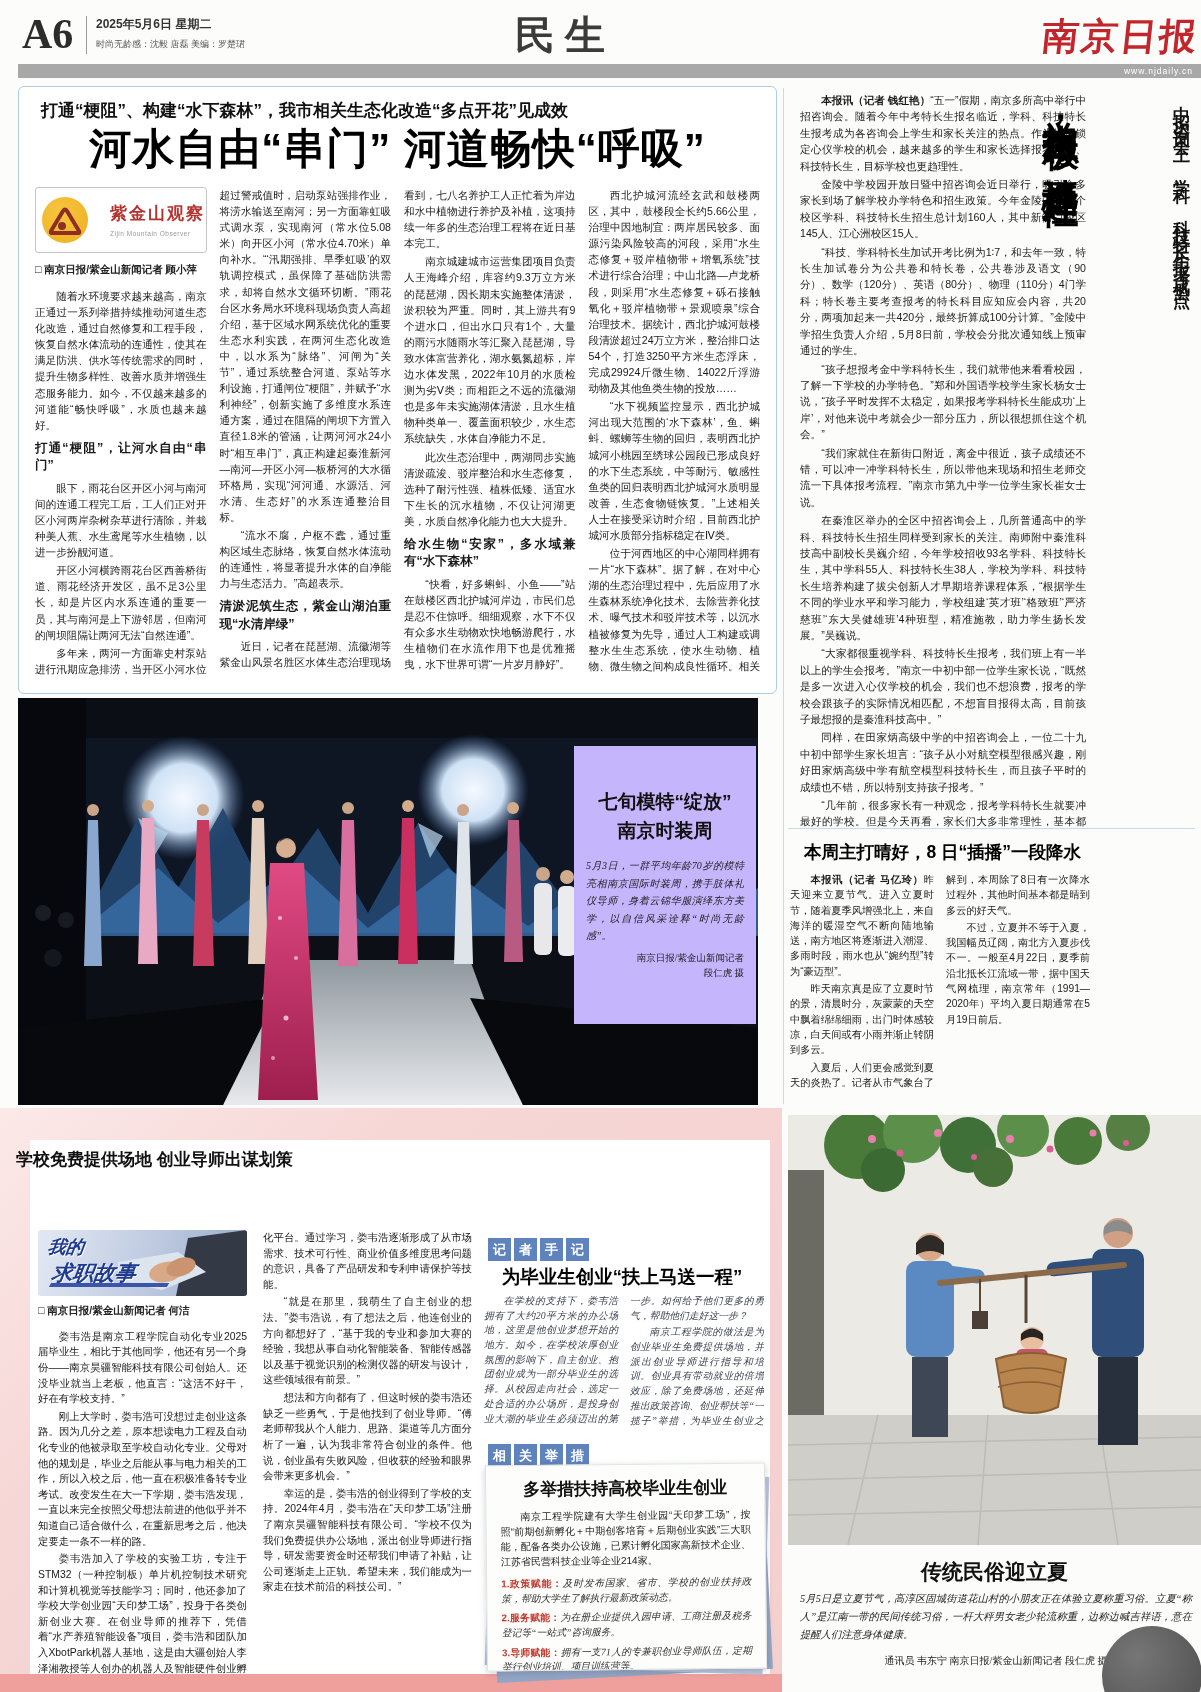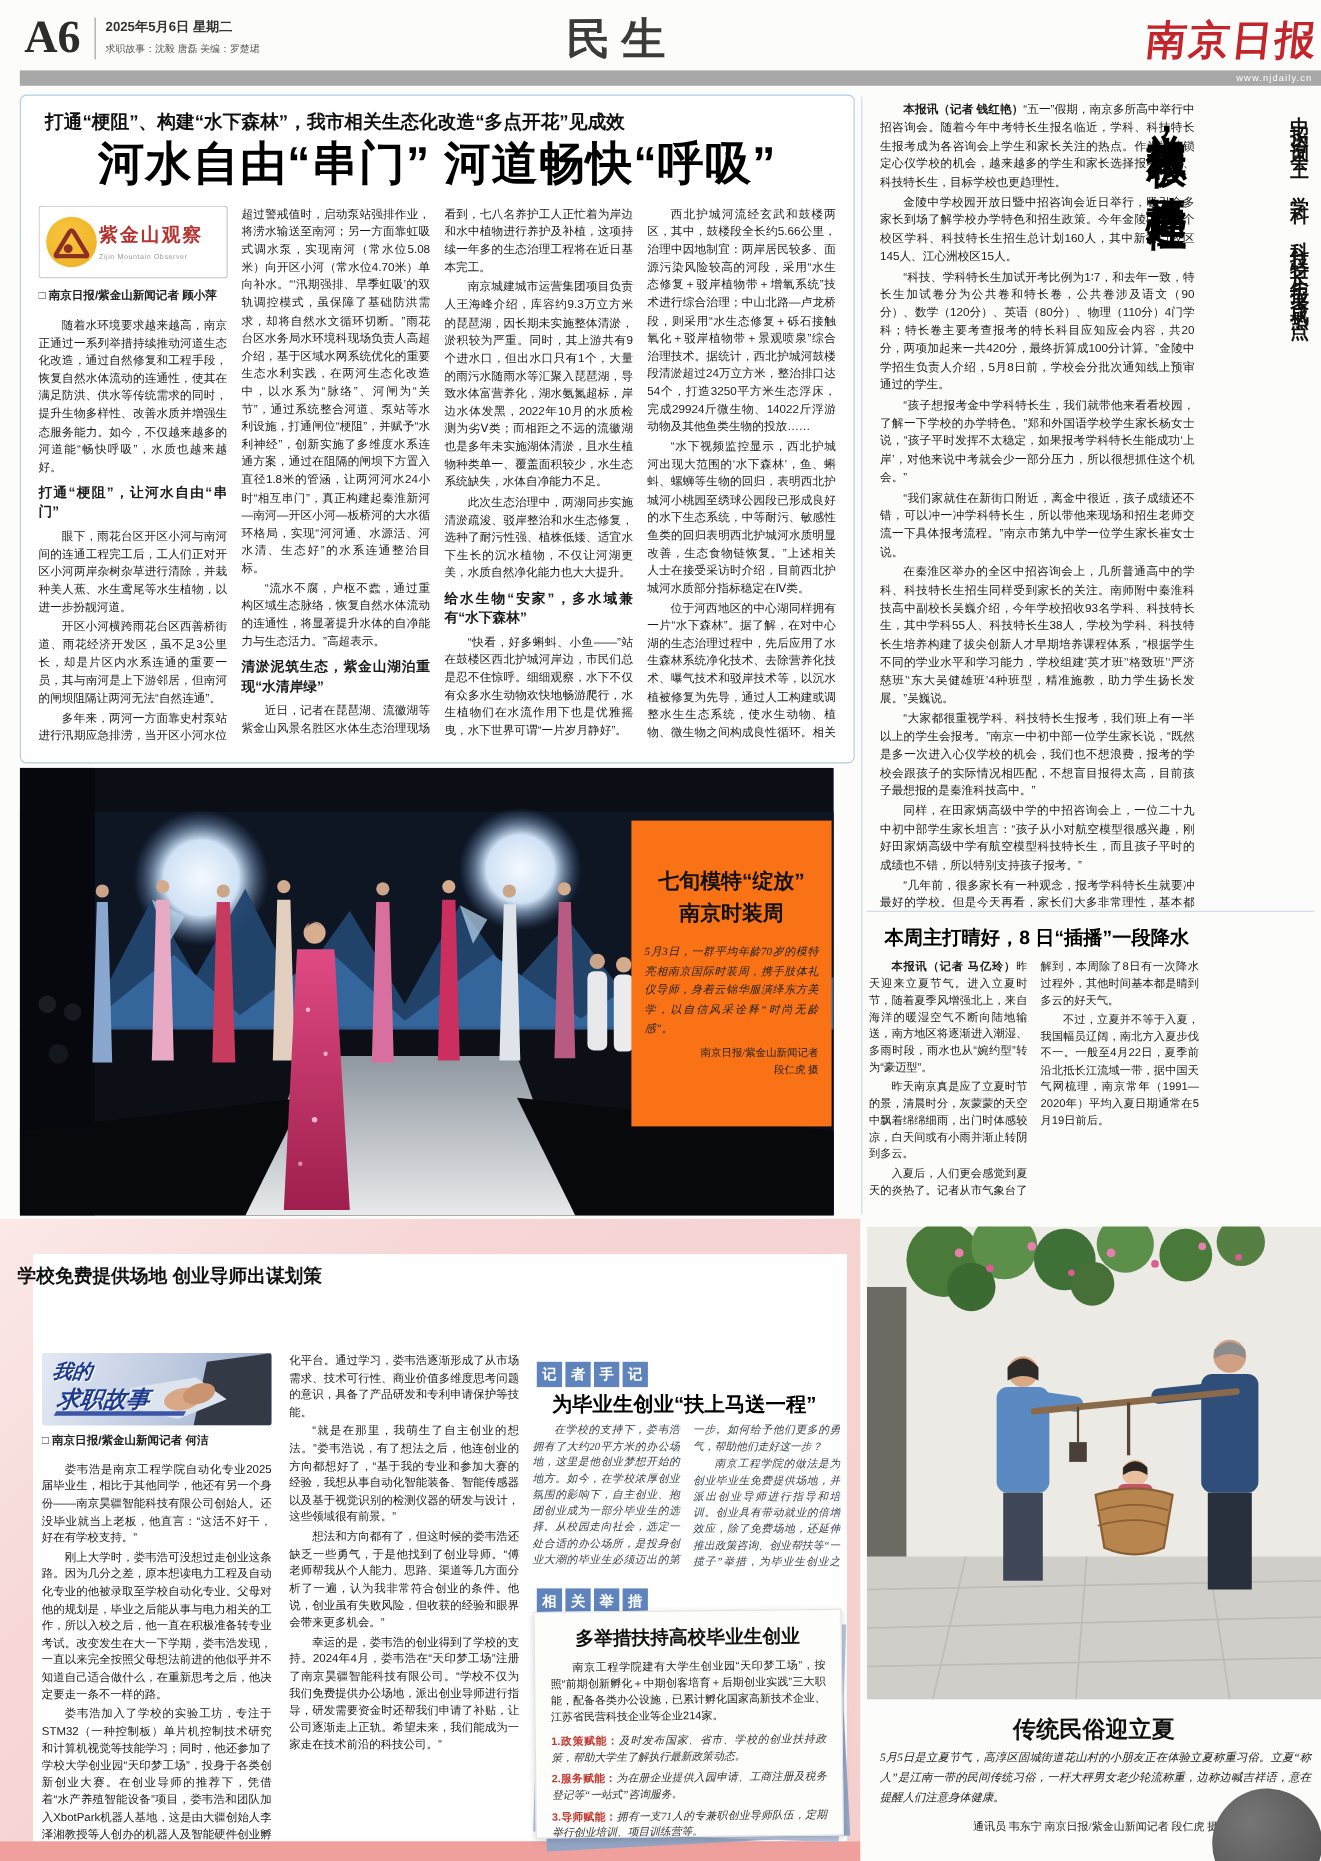--- a/index.html
+++ b/index.html
@@ -20,40 +20,40 @@
   
   .river-box{border:1px solid #aecde2;border-radius:6px;background:#fff;}
   .kicker{font-size:17px;font-weight:bold;color:#111;}
   .big-head{font-size:42px;font-weight:bold;letter-spacing:1px;color:#000;text-align:center;white-space:nowrap;}
   .river-body{column-count:4;column-gap:13px;column-fill:auto;overflow:hidden;
               font-size:10.6px;line-height:1.52;text-align:justify;}
   .para{margin:0 0 2px 0;text-indent:2em;}
   .para b{font-weight:bold;}
   .subhead{font-weight:bold;font-size:12.5px;line-height:1.4;margin:7px 0 5px 0;break-inside:avoid;}
   .logo-box{border:1.5px solid #c6c6c6;border-radius:3px;padding:9px 6px;display:flex;align-items:center;
-            gap:2px;margin-bottom:9px;break-inside:avoid;background:#fff;}
+            gap:22px;margin-bottom:9px;break-inside:avoid;background:#fff;}
   .logo-circle{width:46px;height:46px;border-radius:50%;background:radial-gradient(circle at 40% 35%,#f6c63f,#eeae1f);
                flex:0 0 auto;display:flex;align-items:center;justify-content:center;}
   .logo-title{font-size:17px;font-weight:bold;color:#b5332e;letter-spacing:2px;white-space:nowrap;}
   .logo-sub{font-size:6.5px;color:#999;letter-spacing:.5px;margin-top:2px;}
   .byline{font-size:10.5px;font-weight:bold;color:#222;margin:2px 0 10px 0;break-inside:avoid;}
   
   .edu-body{overflow:hidden;font-size:10.6px;line-height:1.55;text-align:justify;}
   .vert{writing-mode:vertical-rl;}
   .v-kicker{font-size:17px;font-weight:bold;letter-spacing:8px;color:#111;margin-block-end:28px;line-height:1.5;}
   .v-head{font-family:"Liberation Serif","DejaVu Serif",serif;font-size:36px;font-weight:bold;
           letter-spacing:3px;color:#000;padding-block-start:56px;line-height:1.35;}
   
   .weather-head{font-size:17.5px;font-weight:bold;white-space:nowrap;color:#000;}
   .weather-body{column-count:2;column-gap:12px;column-fill:auto;overflow:hidden;
                 font-size:10.2px;line-height:1.5;text-align:justify;}
   .thin-hline{background:#c8dae8;height:1px;}
   .thin-vline{background:#c8dae8;width:1px;}
   
-  .caption-panel{background:#f97316;padding:42px 12px 10px 12px;box-sizing:border-box;}
+  .caption-panel{background:#c4b5fd;padding:42px 12px 10px 12px;box-sizing:border-box;}
   .cap-title{font-size:19px;font-weight:bold;text-align:center;line-height:1.5;color:#111;}
   .cap-text{font-family:"Liberation Serif","DejaVu Serif",serif;font-style:italic;font-size:10px;
             line-height:1.75;text-align:justify;margin-top:12px;color:#222;}
   .cap-credit{font-family:"Liberation Serif","DejaVu Serif",serif;font-size:9.5px;text-align:right;
               margin-top:6px;line-height:1.6;color:#222;}
   
   .pink-bg{background:linear-gradient(135deg,#fbe9e8 0%,#f6d7d6 30%,#f4cfce 100%);}
   .white-panel{background:#fff;}
   .feat-kicker{font-size:17px;font-weight:bold;color:#111;}
   .feat-head{font-family:"Liberation Serif","DejaVu Serif",serif;font-size:38px;font-weight:bold;
@@ -94,21 +94,21 @@
   .gray-dot{width:100px;height:100px;border-radius:50%;background:radial-gradient(circle at 35% 30%,#767676,#4a4a4a);}
 </style>
 </head>
 <body>
 
 <div id="page">
 
   <div class="abs pageno" style="left:22px;top:10px;">A6</div>
   <div class="abs hdr-div" style="left:86px;top:16px;"></div>
   <div class="abs hdr-date" style="left:96px;top:16px;">2025年5月6日 星期二</div>
-  <div class="abs hdr-editors" style="left:96px;top:34px;">求职故事：沈毅 唐磊 美编：罗楚珺</div>
+  <div class="abs hdr-editors" style="left:96px;top:34px;">时尚无龄感：沈毅 唐磊 美编：罗楚珺</div>
   <div class="abs section-title" style="left:515px;top:8px;">民生</div>
   <div class="abs masthead" style="left:1042px;top:12px;">南京日报</div>
   <div class="abs hdr-bar" style="left:18px;top:64px;width:1183px;height:14px;">
     <div class="hdr-site">www.njdaily.cn</div>
   </div>
 
   <div class="abs river-box" style="left:18px;top:86px;width:757px;height:606px;">
     <div class="abs kicker" style="left:22px;top:12px;">打通“梗阻”、构建“水下森林”，我市相关生态化改造“多点开花”见成效</div>
     <div class="abs big-head" style="left:0;top:34px;width:757px;">河水自由“串门” 河道畅快“呼吸”</div>
     <div class="abs river-body" style="left:16px;top:100px;width:725px;height:492px;">

